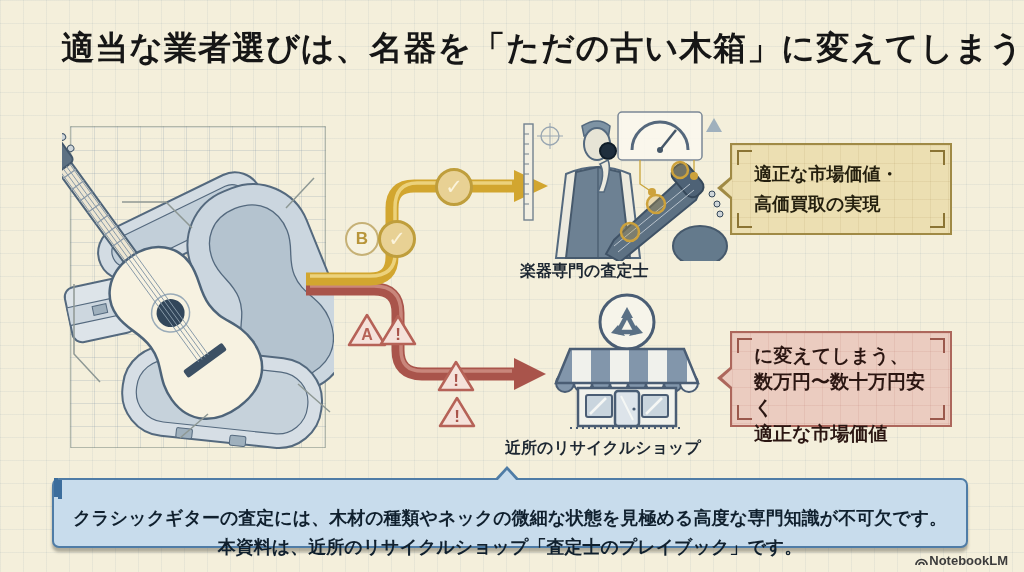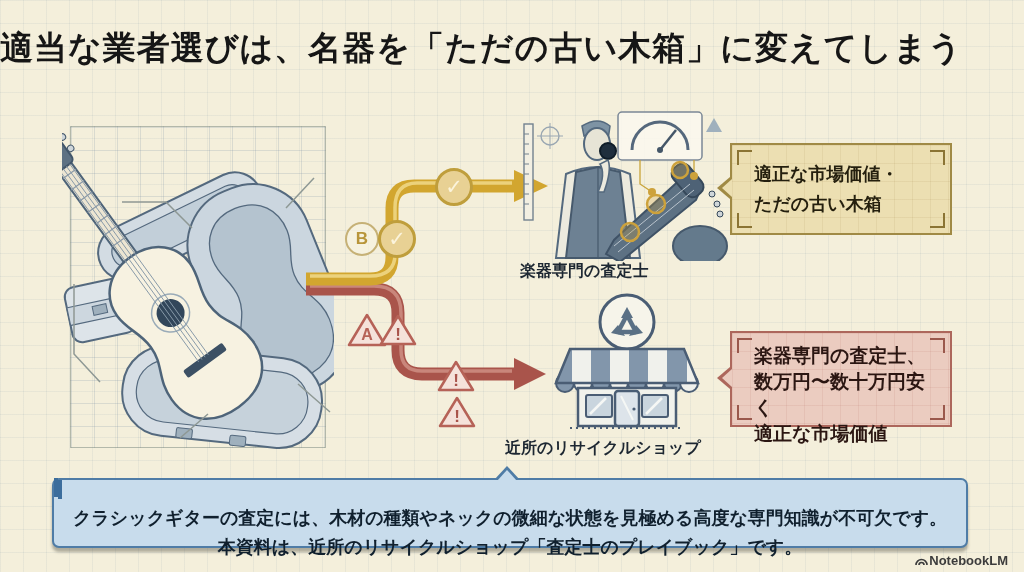--- a/index.html
+++ b/index.html
@@ -6,21 +6,21 @@
   body{font-family:"Liberation Sans","DejaVu Sans",sans-serif;background:#888;}
   .slide{
     position:relative;width:1024px;height:572px;overflow:hidden;
     background-color:#f4efdb;
     background-image:
       linear-gradient(rgba(125,145,165,0.10) 1px, transparent 1px),
       linear-gradient(90deg, rgba(125,145,165,0.10) 1px, transparent 1px);
     background-size:23px 23px;
   }
   .title{
-    position:absolute;top:26px;left:0;width:1024px;text-align:left;
+    position:absolute;top:26px;left:0;width:1024px;text-align:right;
     font-size:33px;font-weight:bold;color:#161616;letter-spacing:1px;
   }
   
   .guitar-panel{position:absolute;left:62px;top:118px;width:272px;height:338px;}
   .sketch-frame{
     position:absolute;inset:8px;border:1px solid rgba(125,138,130,.55);
     background-image:
       linear-gradient(rgba(110,135,160,0.20) 1px, transparent 1px),
       linear-gradient(90deg, rgba(110,135,160,0.20) 1px, transparent 1px);
     background-size:23px 23px;
@@ -278,33 +278,33 @@
 
   <div class="callout box-good">
     <span class="corner tl"></span>
     <span class="corner tr"></span>
     <span class="corner bl"></span>
     <span class="corner br"></span>
     <span class="notch-left-outer"></span>
     <span class="notch-left-inner"></span>
     <div class="text">
       <div>適正な市場価値・</div>
-      <div>ただの古い木箱</div>
+      <div>高価買取の実現</div>
     </div>
   </div>
 
   <div class="callout box-bad">
     <span class="corner tl"></span>
     <span class="corner tr"></span>
     <span class="corner bl"></span>
     <span class="corner br"></span>
     <span class="notch-left-outer"></span>
     <span class="notch-left-inner"></span>
     <div class="text">
-      <div>楽器専門の査定士、</div>
+      <div>に変えてしまう、</div>
       <div>数万円〜数十万円安く</div>
       <div>適正な市場価値</div>
     </div>
   </div>
 
   <div class="footer-box">
     <span class="notch-up-outer"></span>
     <span class="notch-up-inner"></span>
     <span class="corner tl"></span>
     <span class="corner tr"></span>

